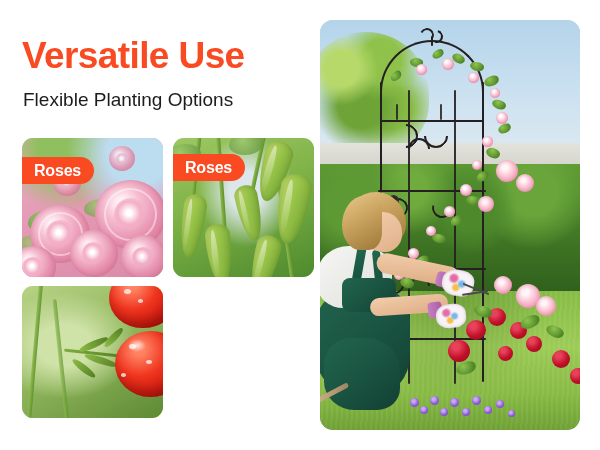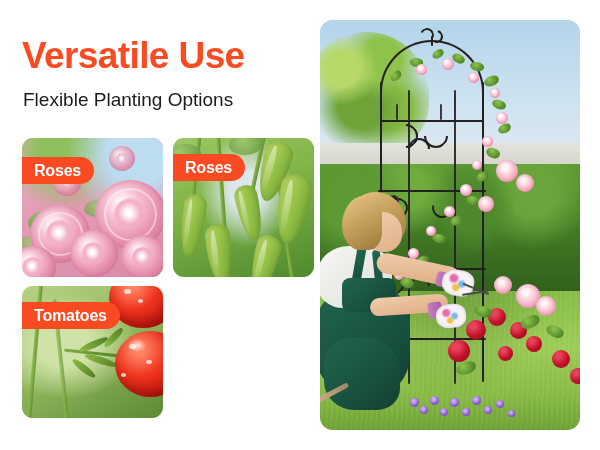--- a/index.html
+++ b/index.html
@@ -403,21 +403,20 @@
         <div class="sepal" style="left:34%;top:60%;width:20%;height:5%;transform:rotate(38deg);"></div>
         <div class="sepal" style="left:56%;top:36%;width:18%;height:5%;transform:rotate(-46deg);"></div>
         <div class="tomato" style="left:62%;top:-14%;width:48%;height:46%;"></div>
         <div class="tomato" style="left:66%;top:34%;width:50%;height:50%;"></div>
         <div class="drop" style="left:72%;top:2%;width:5%;height:4%;"></div>
         <div class="drop" style="left:82%;top:10%;width:4%;height:3%;"></div>
         <div class="drop" style="left:76%;top:44%;width:5%;height:4%;"></div>
         <div class="drop" style="left:88%;top:56%;width:4%;height:3%;"></div>
         <div class="drop" style="left:70%;top:66%;width:4%;height:3%;"></div>
       </div>
-      <div class="badge">Tomatoes</div>
     </div>
 
   </div>
 
   <div class="hero">
     <div class="sky"></div>
     <div class="tree"></div>
     <div class="wall"></div>
     <div class="hedge"></div>
     <div class="lawn"></div>

